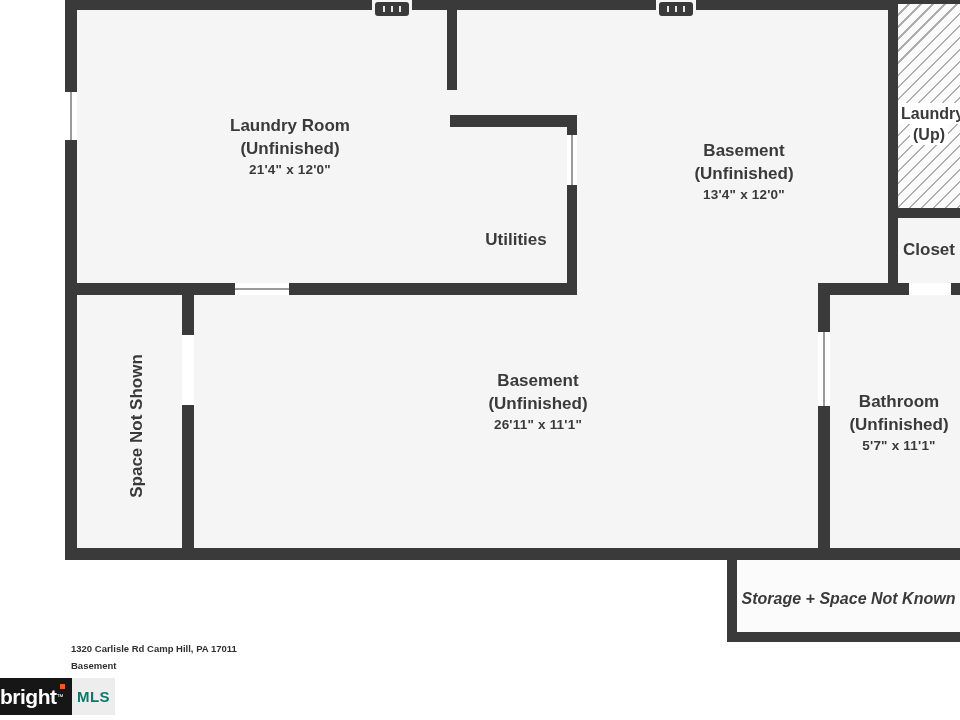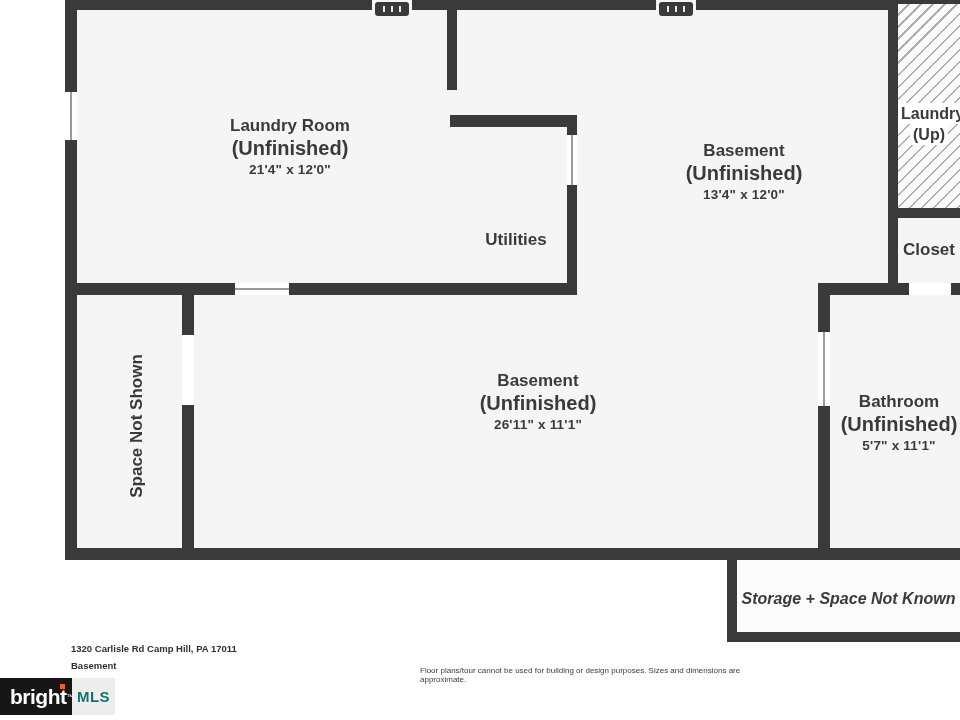--- a/index.html
+++ b/index.html
@@ -7,30 +7,30 @@
   #screen { position:relative; width:960px; height:720px; overflow:hidden; background:#ffffff; }
   .fill { position:absolute; background:#f5f5f5; }
   .wall { position:absolute; background:#3a3a3a; }
   .gapbox { position:absolute; background:#ffffff; }
   .cap { position:absolute; background:#3a3a3a; }
   .midline { position:absolute; background:#9a9a9a; }
   .hatch { position:absolute;
            background:repeating-linear-gradient(135deg,#fbfbfb 0px,#fbfbfb 7px,#aeaeae 7px,#aeaeae 8.5px); }
   .label { position:absolute; color:#3a3a3a; font-weight:bold; text-align:center; }
   .rname  { font-size:17px; line-height:23px; }
-  .rstatus{ font-size:20px; line-height:23px; }
+  .rstatus{ font-size:17px; line-height:23px; }
   .rdims  { font-size:13.5px; line-height:20px; letter-spacing:.2px; }
   .single { font-size:17px; line-height:20px; }
   .stairs-line { display:inline-block; background:#ffffff; padding:0 3px; font-size:16px; line-height:21px; }
   .vent { position:absolute; width:34px; height:14px; background:#3a3a3a; border-radius:3px; }
   .vent i { position:absolute; top:4px; width:2px; height:6px; background:#e8e8e8; }
   .rotated { transform:rotate(-90deg); transform-origin:center center; }
   .footer-text { position:absolute; color:#2f2f2f; }
   .logo-black { position:absolute; left:0; top:678px; width:72px; height:37px; background:#161616;
-                display:flex; align-items:center; justify-content:flex-start; padding-left:10px; overflow:hidden; }
+                display:flex; align-items:center; justify-content:flex-start; padding-left:0; overflow:hidden; }
   .logo-black .btxt { color:#ffffff; font-weight:bold; font-size:21px; letter-spacing:-0.5px; }
   .logo-black .tm { color:#ffffff; font-size:7px; vertical-align:top; }
   .logo-dot { position:absolute; left:60px; top:684px; width:5px; height:5px; background:#f15a22; }
   .logo-mls { position:absolute; left:72px; top:678px; width:43px; height:37px; background:#ededed;
               display:flex; align-items:center; justify-content:center;
               color:#0f766e; font-weight:bold; font-size:15px; letter-spacing:.5px; }
 </style>
 </head>
 <body>
 
@@ -138,21 +138,20 @@
   <div class="label" style="left:809px;top:390px;width:180px;">
     <div class="rname">Bathroom</div>
     <div class="rstatus">(Unfinished)</div>
     <div class="rdims">5'7" x 11'1"</div>
   </div>
 
   <div class="label" style="left:737px;top:589px;width:223px;font-size:16px;line-height:20px;font-style:italic;"><span>Storage + Space Not Known</span></div>
 
   <div class="footer-text" style="left:71px;top:643px;font-size:9.5px;font-weight:bold;">1320 Carlisle Rd Camp Hill, PA 17011</div>
   <div class="footer-text" style="left:71px;top:660px;font-size:9.5px;font-weight:bold;">Basement</div>
-  <div class="footer-text" style="left:420px;top:666px;width:335px;font-size:8px;color:#3c3c3c;">Floor plans/tour cannot be used for building or design purposes. Sizes and dimensions are approximate.</div>
 
   <div class="logo-black">
     <span class="btxt">bright</span>
       <span class="tm">™</span>
   </div>
   <div class="logo-dot"></div>
   <div class="logo-mls">MLS</div>
 
 </div>
 

